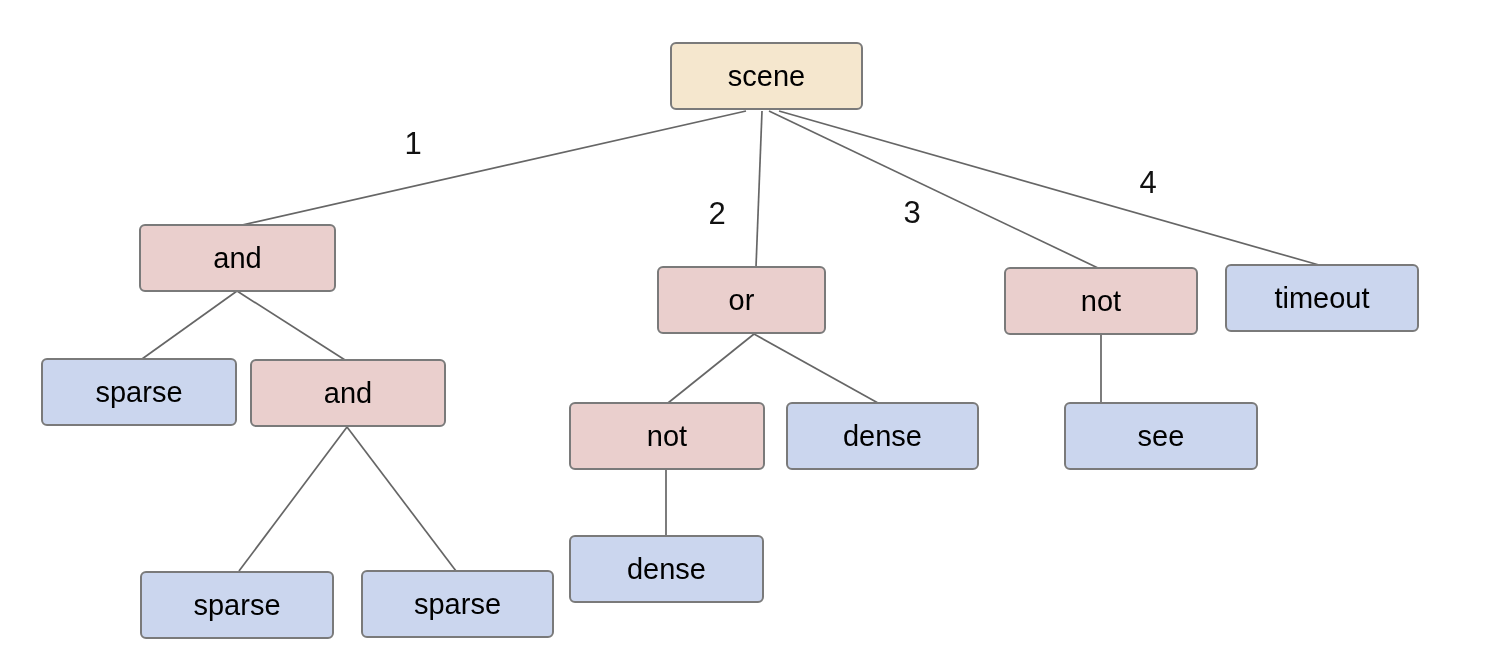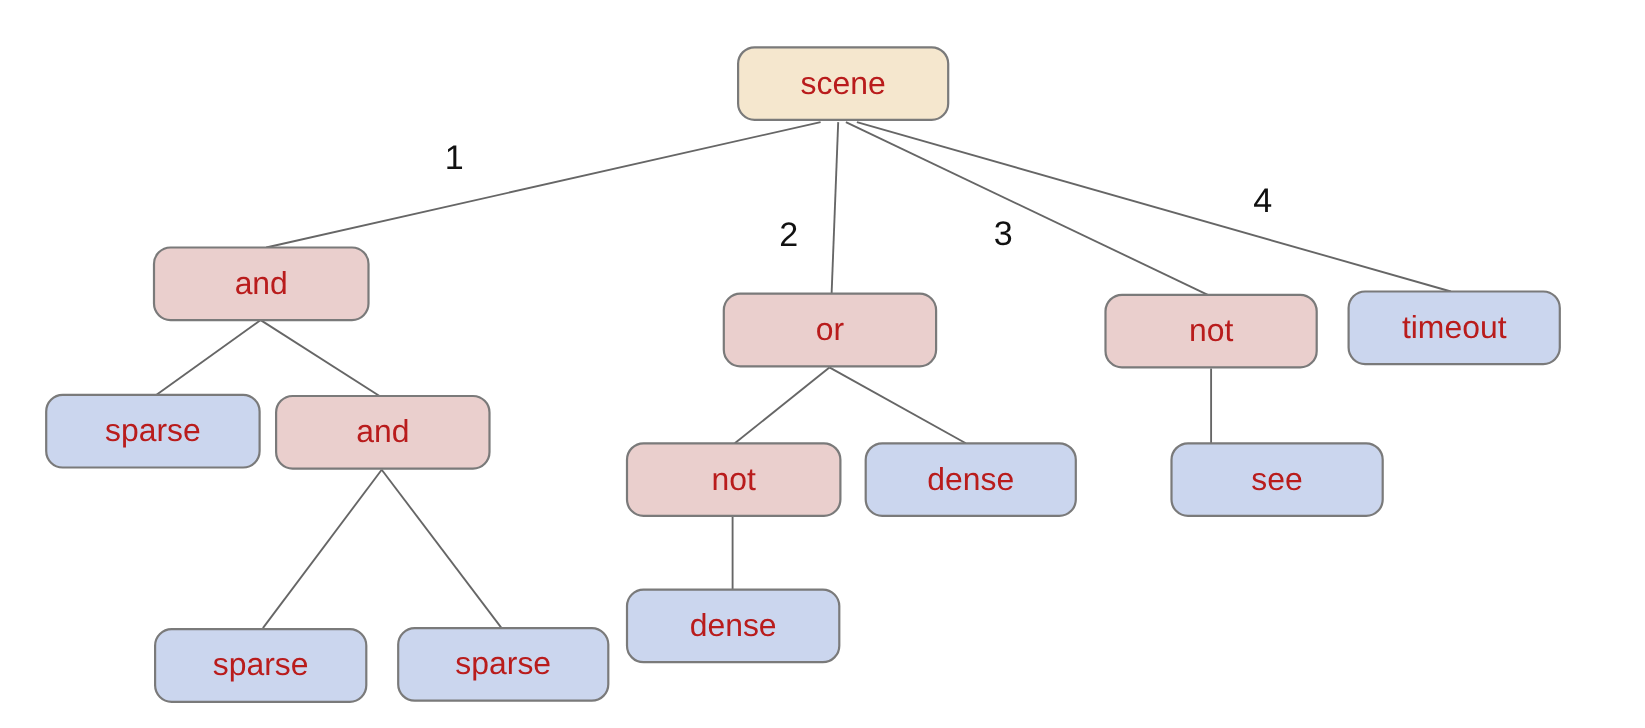--- a/index.html
+++ b/index.html
@@ -20,26 +20,26 @@
     left: 0;
     top: 0;
     width: 1495px;
     height: 662px;
   }
   .node {
     position: absolute;
     height: 68px;
     box-sizing: border-box;
     border: 2px solid #7a7a7a;
-    border-radius: 16px;
+    border-radius: 6px;
     display: flex;
     align-items: center;
     justify-content: center;
     font-size: 29px;
-    color: #b91c1c;
+    color: #000000;
   }
   .node.root { background: #f5e7ce; }
   .node.op   { background: #eacfcd; }
   .node.leaf { background: #cbd6ee; }
   .edge-label {
     position: absolute;
     transform: translate(-50%, -50%);
     font-size: 31px;
     color: #111111;
     line-height: 1;
@@ -73,21 +73,21 @@
   <div class="edge-label" style="left:1148px; top:182px">4</div>
 
   <div class="node root" style="left:670px; top:42px; width:193px">
     <span>scene</span>
   </div>
 
   <div class="node op" style="left:139px; top:224px; width:197px">
     <span>and</span>
   </div>
 
-  <div class="node op" style="left:657px; top:266px; width:195px">
+  <div class="node op" style="left:657px; top:266px; width:169px">
     <span>or</span>
   </div>
 
   <div class="node op" style="left:1004px; top:267px; width:194px">
     <span>not</span>
   </div>
 
   <div class="node leaf" style="left:1225px; top:264px; width:194px">
     <span>timeout</span>
   </div>

